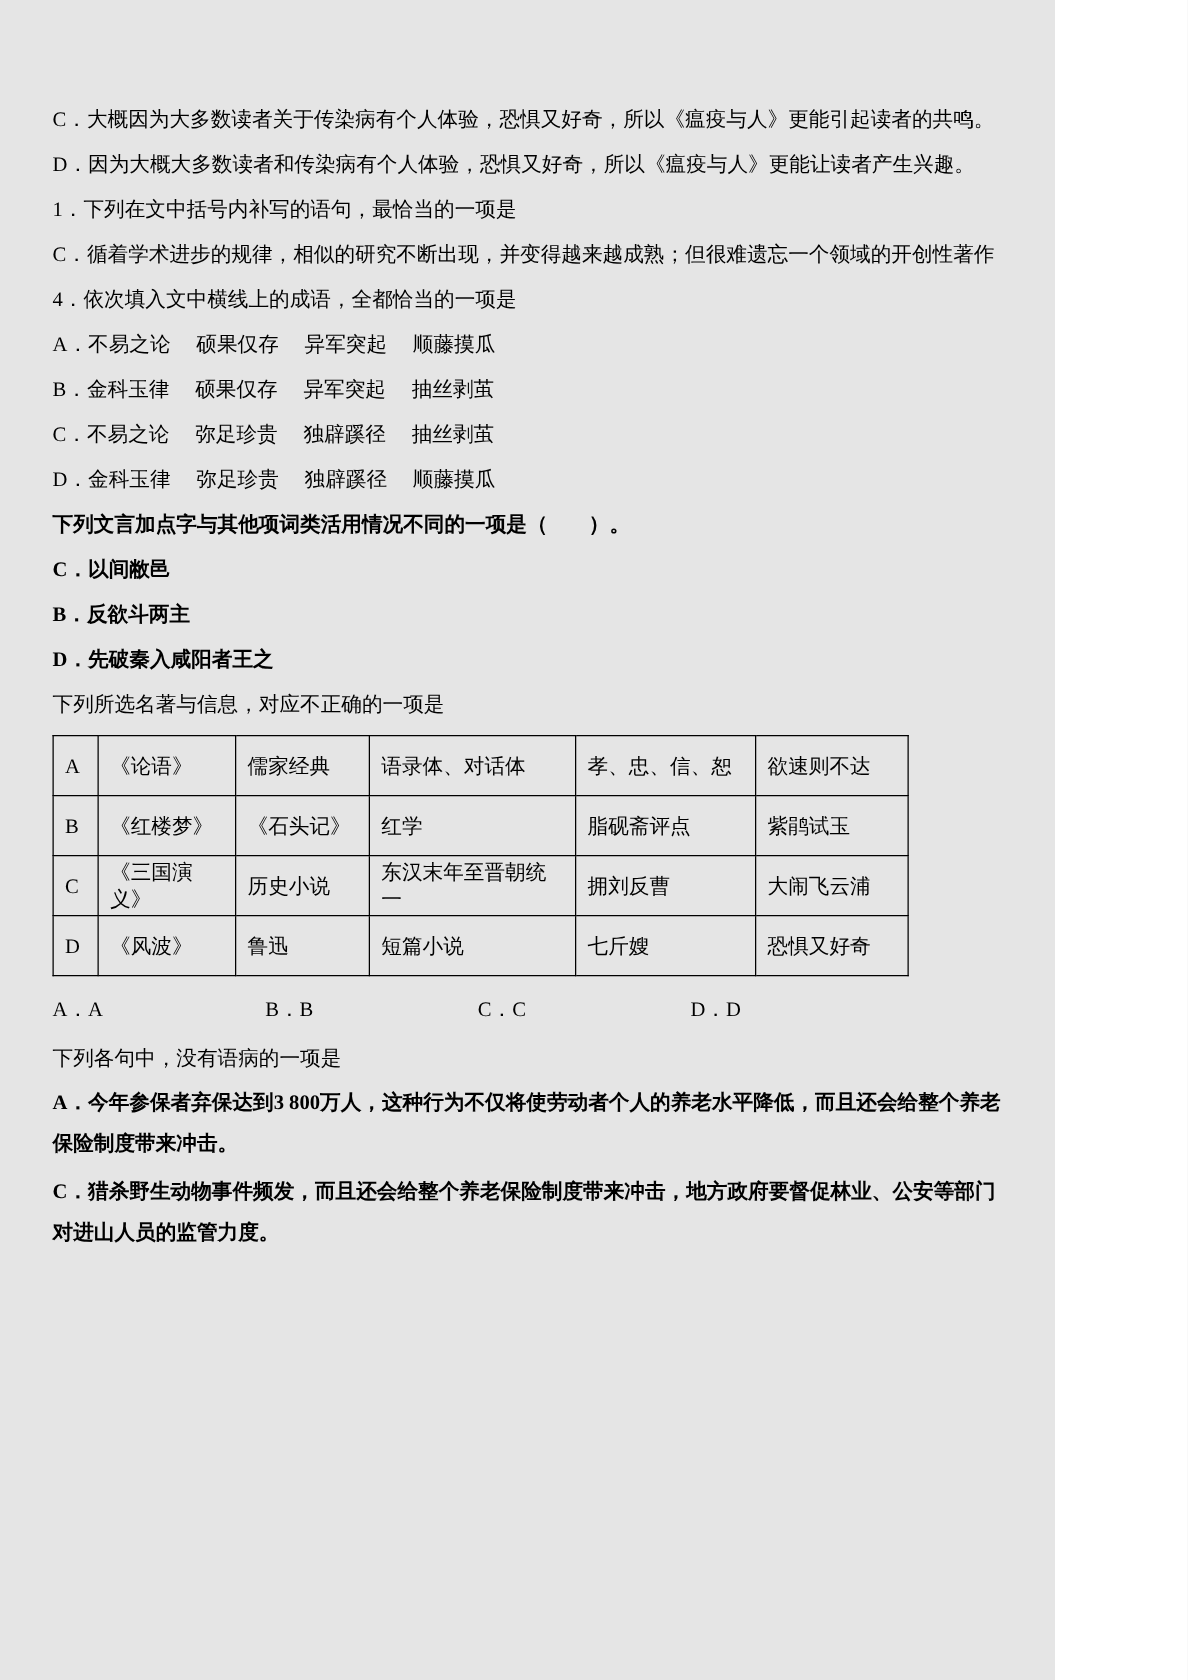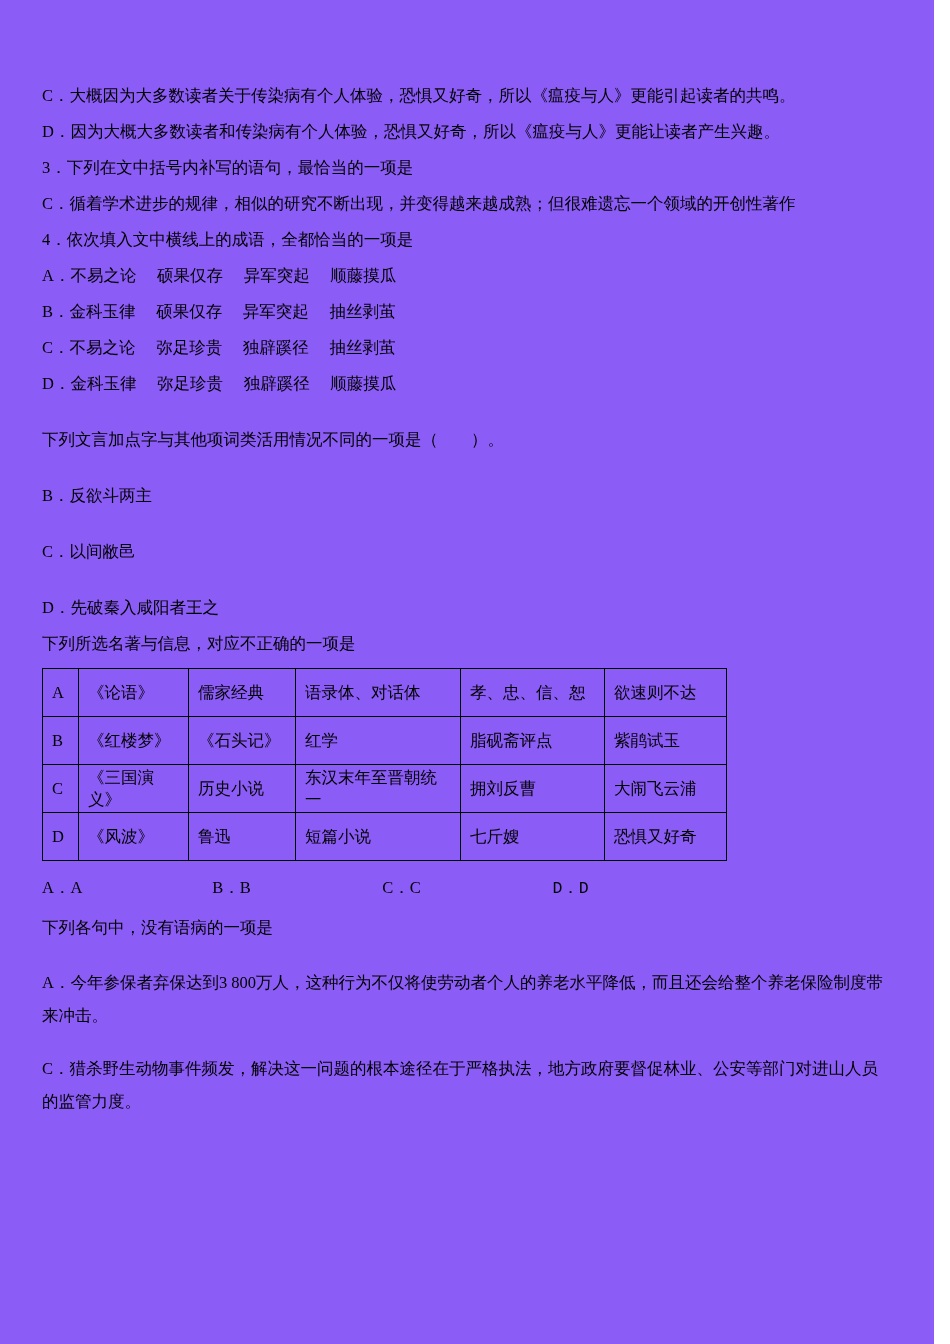--- a/index.html
+++ b/index.html
@@ -1,77 +1,77 @@
 <!DOCTYPE html>
 <html><head>
 <meta charset="utf-8">
 <style>
   * { box-sizing: border-box; }
   html, body { margin: 0; padding: 0; background: #ffffff; }
   .page {
-    width: 934px;
+    width: 844px;
     min-height: 1344px;
     padding: 78px 42px 40px 42px;
-    background: #8b5cf6;
+    background: #e5e5e5;
     color: #000000;
     font-family: "Liberation Serif", "DejaVu Serif", serif;
     font-size: 16.5px;
   }
   .para {
     margin: 0;
     line-height: 36px;
     white-space: pre-wrap;
     word-break: break-all;
   }
   .para.tight {
     line-height: 33px;
     margin-bottom: 5px;
   }
-  .bold { font-weight: normal; margin-top: 20px; }
+  .bold { font-weight: bold; }
   .info-table {
     border-collapse: collapse;
     table-layout: fixed;
     width: 684px;
     margin: 6px 0 10px 0;
   }
   .info-table td {
     border: 1px solid #000000;
     height: 48px;
     padding: 0 9px;
     vertical-align: middle;
     font-size: 16.5px;
     word-break: break-all;
   }
   .answers-row {
     line-height: 34px;
     margin: 0 0 4px 0;
   }
   .answers-row span { display: inline-block; width: 166px; }
-  .answers-row span:last-child { width: auto; font-family: Liberation Mono, monospace; }
+  .answers-row span:last-child { width: auto; }
 </style>
 </head>
 <body>
 
 <div class="page">
 
   <p class="para">C．大概因为大多数读者关于传染病有个人体验，恐惧又好奇，所以《瘟疫与人》更能引起读者的共鸣。</p>
   <p class="para">D．因为大概大多数读者和传染病有个人体验，恐惧又好奇，所以《瘟疫与人》更能让读者产生兴趣。</p>
 
-  <p class="para">3．下列在文中括号内补写的语句，最恰当的一项是</p>
+  <p class="para">1．下列在文中括号内补写的语句，最恰当的一项是</p>
   <p class="para">C．循着学术进步的规律，相似的研究不断出现，并变得越来越成熟；但很难遗忘一个领域的开创性著作</p>
 
   <p class="para">4．依次填入文中横线上的成语，全都恰当的一项是</p>
   <p class="para">A．不易之论　 硕果仅存　 异军突起　 顺藤摸瓜</p>
   <p class="para">B．金科玉律　 硕果仅存　 异军突起　 抽丝剥茧</p>
   <p class="para">C．不易之论　 弥足珍贵　 独辟蹊径　 抽丝剥茧</p>
   <p class="para">D．金科玉律　 弥足珍贵　 独辟蹊径　 顺藤摸瓜</p>
 
   <p class="para bold">下列文言加点字与其他项词类活用情况不同的一项是（　　）。</p>
+  <p class="para bold">C．以间敝邑</p>
   <p class="para bold">B．反欲斗两主</p>
-  <p class="para bold">C．以间敝邑</p>
   <p class="para bold">D．先破秦入咸阳者王之</p>
 
   <p class="para">下列所选名著与信息，对应不正确的一项是</p>
 
   <table class="info-table">
     <colgroup>
       <col style="width:36px">
       <col style="width:110px">
       <col style="width:107px">
       <col style="width:165px">
@@ -116,15 +116,15 @@
 
   <div class="answers-row">
     <span>A．A</span>
     <span>B．B</span>
     <span>C．C</span>
     <span>D．D</span>
   </div>
 
   <p class="para">下列各句中，没有语病的一项是</p>
   <p class="para tight bold">A．今年参保者弃保达到3 800万人，这种行为不仅将使劳动者个人的养老水平降低，而且还会给整个养老保险制度带来冲击。</p>
-  <p class="para tight bold">C．猎杀野生动物事件频发，解决这一问题的根本途径在于严格执法，地方政府要督促林业、公安等部门对进山人员的监管力度。</p>
+  <p class="para tight bold">C．猎杀野生动物事件频发，而且还会给整个养老保险制度带来冲击，地方政府要督促林业、公安等部门对进山人员的监管力度。</p>
 
 </div>
 
 </body></html>

